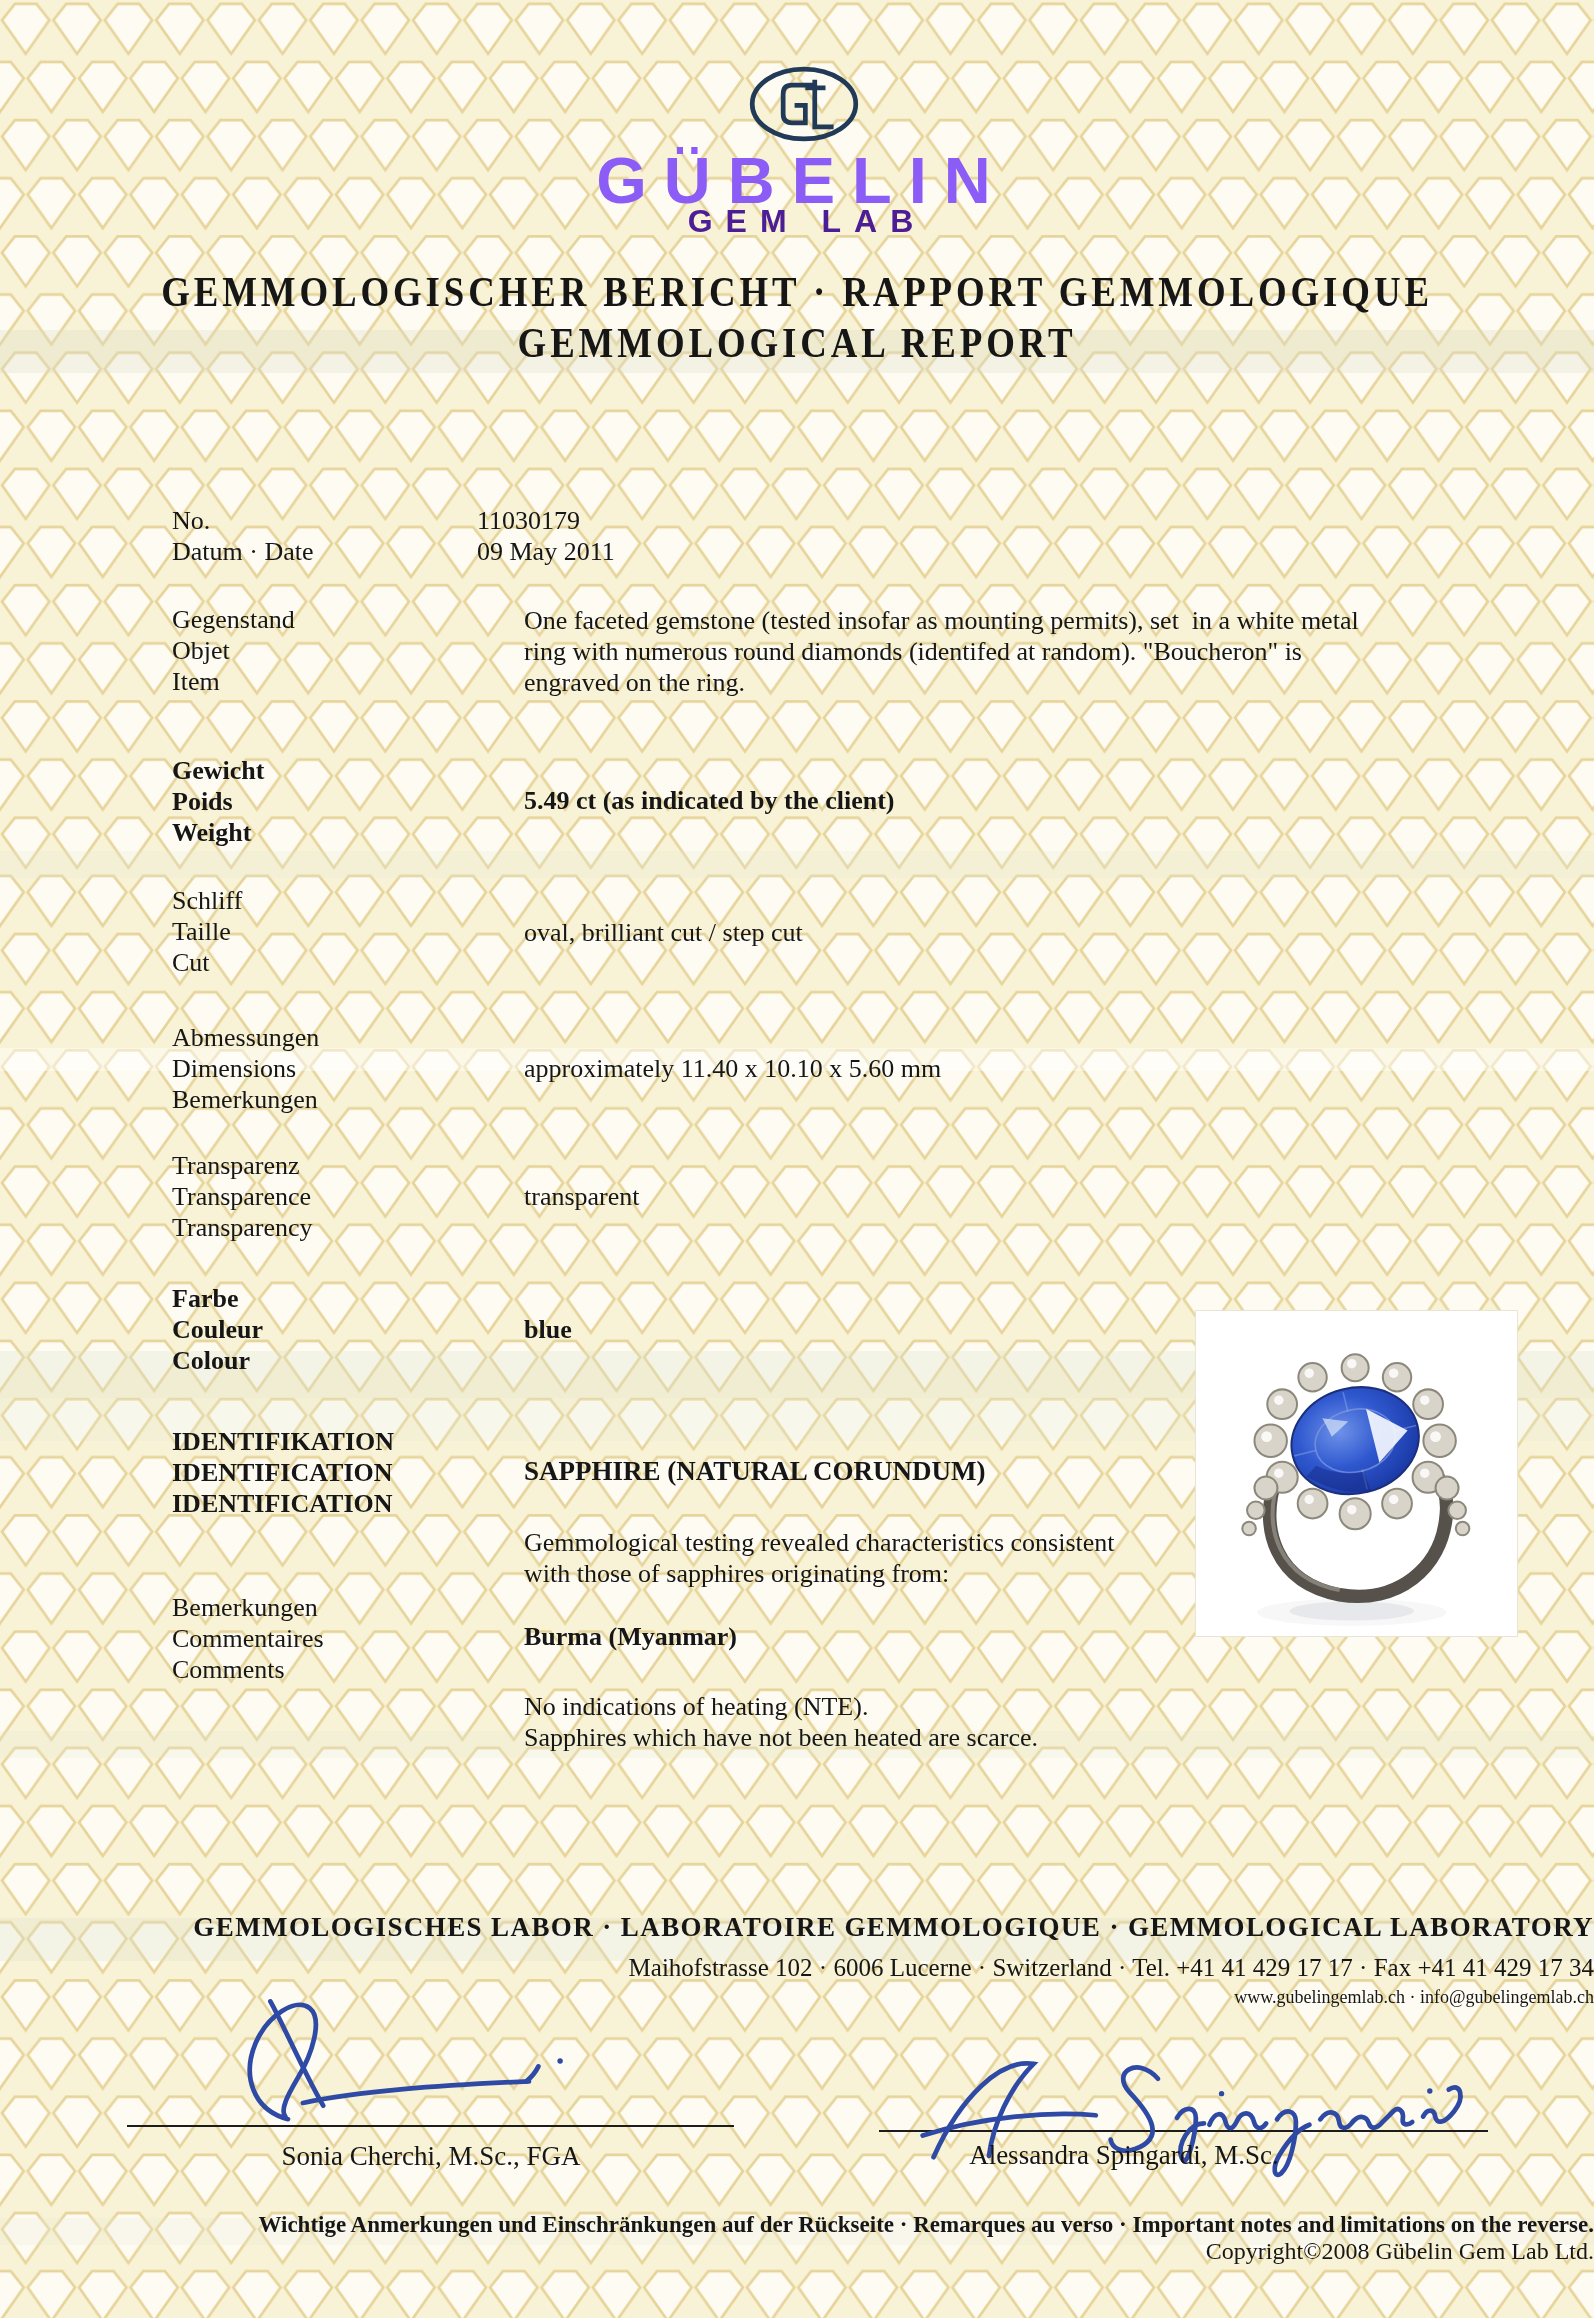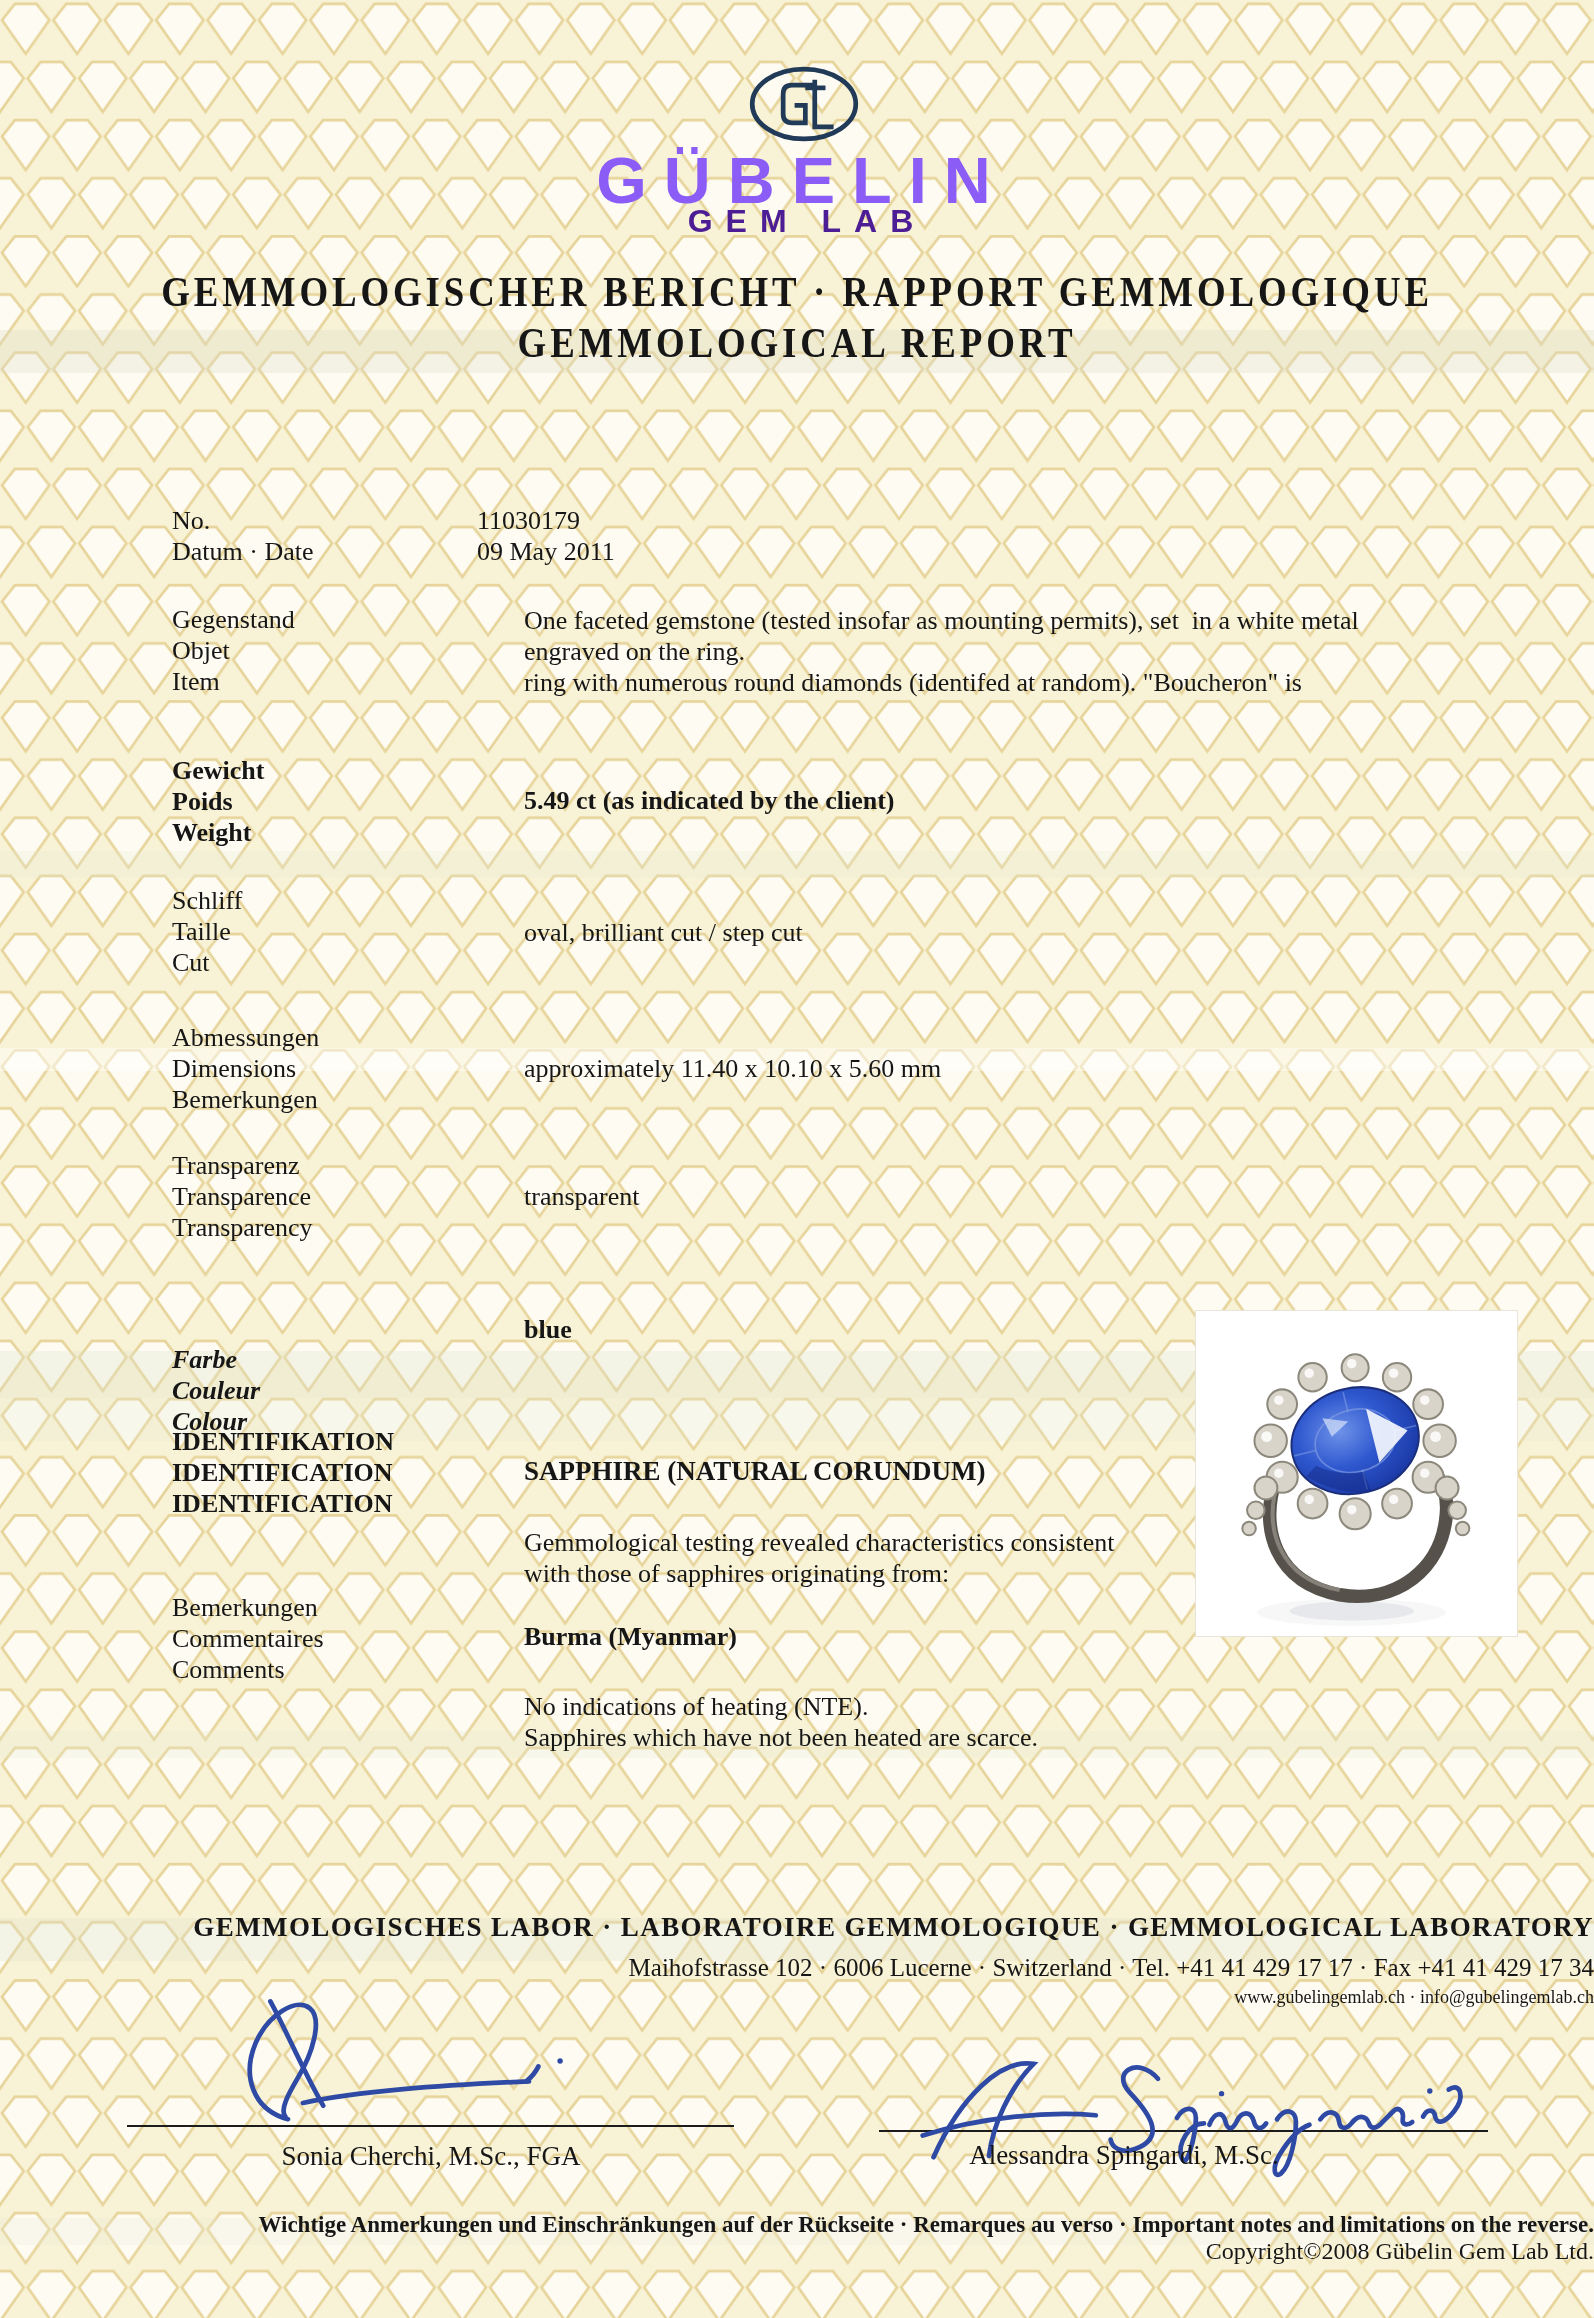--- a/index.html
+++ b/index.html
@@ -77,22 +77,22 @@
     <div class="val-line">09 May 2011</div>
   </div>
 
   <div class="lbl" style="top:604px;">
     <div class="lbl-line">Gegenstand</div>
     <div class="lbl-line">Objet</div>
     <div class="lbl-line">Item</div>
   </div>
   <div class="val" style="top:605px;">
     <div class="val-line">One faceted gemstone (tested insofar as mounting permits), set  in a white metal</div>
+    <div class="val-line">ring with numerous round diamonds (identifed at random). "Boucheron" is</div>
     <div class="val-line">engraved on the ring.</div>
-    <div class="val-line">ring with numerous round diamonds (identifed at random). "Boucheron" is</div>
   </div>
 
   <div class="lbl bold" style="top:755px;">
     <div class="lbl-line">Gewicht</div>
     <div class="lbl-line">Poids</div>
     <div class="lbl-line">Weight</div>
   </div>
   <div class="val bold" style="top:785px;">5.49 ct (as indicated by the client)</div>
 
   <div class="lbl" style="top:885px;">
@@ -109,21 +109,21 @@
   </div>
   <div class="val" style="top:1053px;">approximately 11.40 x 10.10 x 5.60 mm</div>
 
   <div class="lbl" style="top:1150px;">
     <div class="lbl-line">Transparenz</div>
     <div class="lbl-line">Transparence</div>
     <div class="lbl-line">Transparency</div>
   </div>
   <div class="val" style="top:1181px;">transparent</div>
 
-  <div class="lbl bold" style="top:1344px;font-style:italic;">
+  <div class="lbl bold" style="top:1283px;">
     <div class="lbl-line">Farbe</div>
     <div class="lbl-line">Couleur</div>
     <div class="lbl-line">Colour</div>
   </div>
   <div class="val bold" style="top:1314px;">blue</div>
 
   <div class="lbl bold" style="top:1426px;">
     <div class="lbl-line">IDENTIFIKATION</div>
     <div class="lbl-line">IDENTIFICATION</div>
     <div class="lbl-line">IDENTIFICATION</div>

